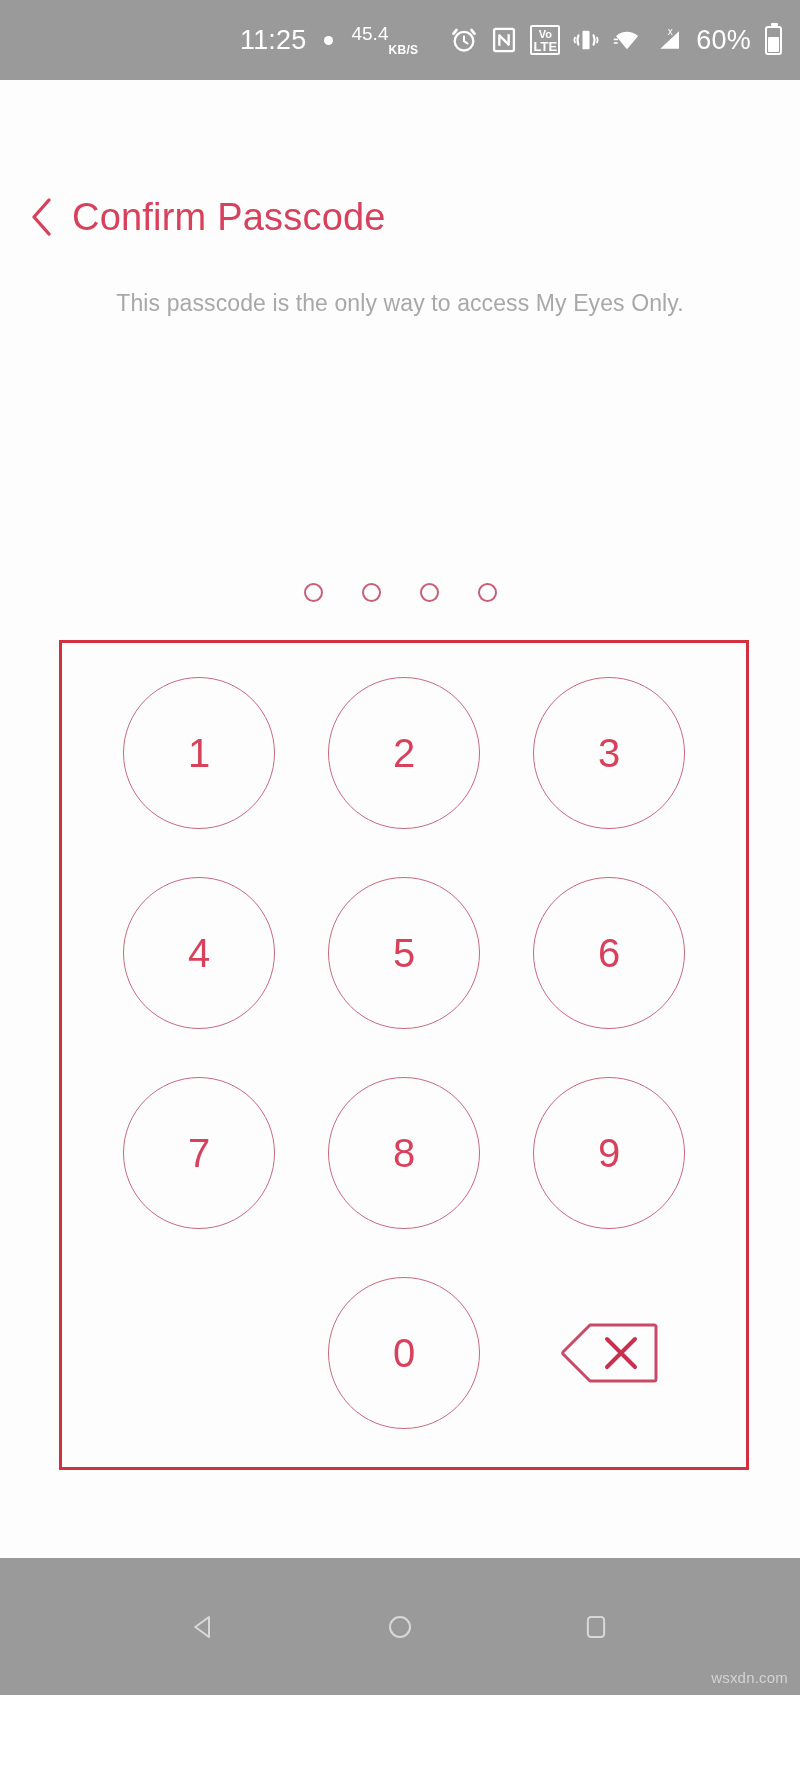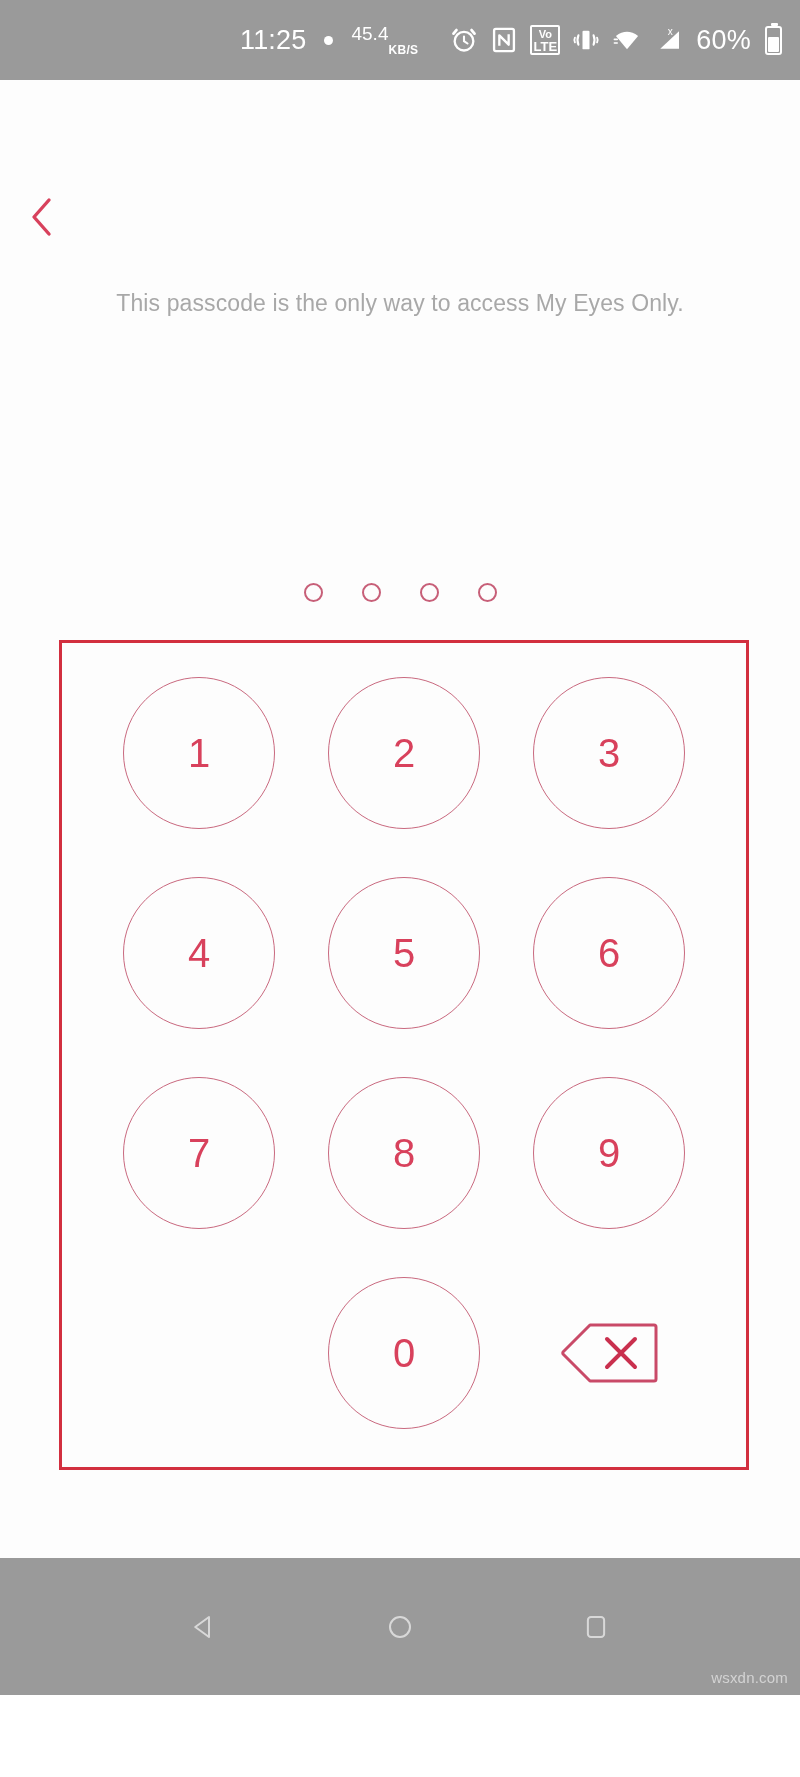--- a/index.html
+++ b/index.html
@@ -295,20 +295,21 @@
 
     <span class="sb-batt"></span>
   </div>
 
   <div id="header">
     <div id="back-chevron">
       <svg width="26" height="42" viewBox="0 0 26 42">
         <path d="M21 4 L6 21 L21 38" fill="none" stroke="#d8415c" stroke-width="3.4" stroke-linecap="round" stroke-linejoin="round"></path>
       </svg>
     </div>
+    <div id="page-title">Confirm Passcode</div>
   </div>
 
   <div id="subtitle">This passcode is the only way to access My Eyes Only.</div>
 
   <div id="passcode-dots">
     <span class="pc-dot"></span>
     <span class="pc-dot"></span>
     <span class="pc-dot"></span>
     <span class="pc-dot"></span>
   </div>

